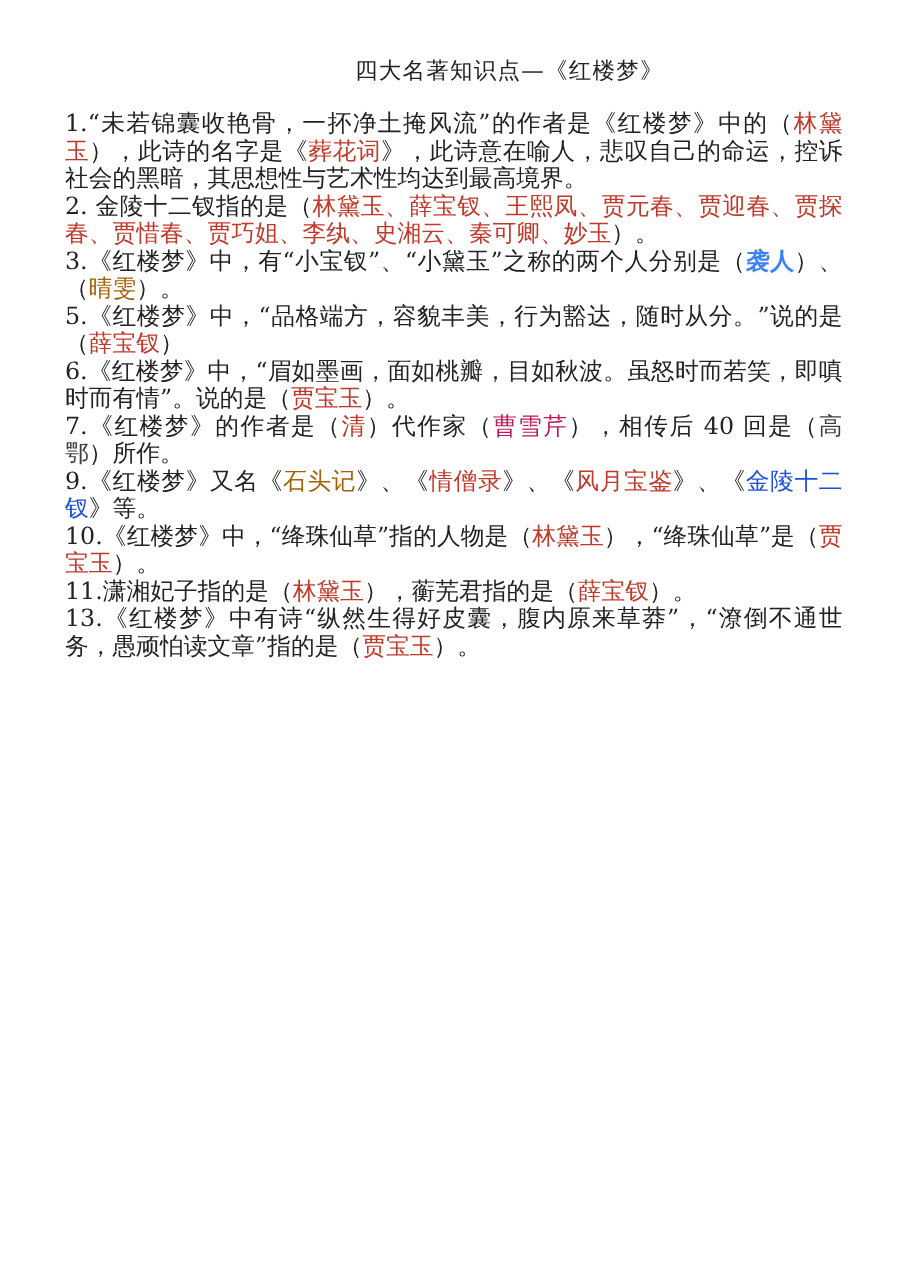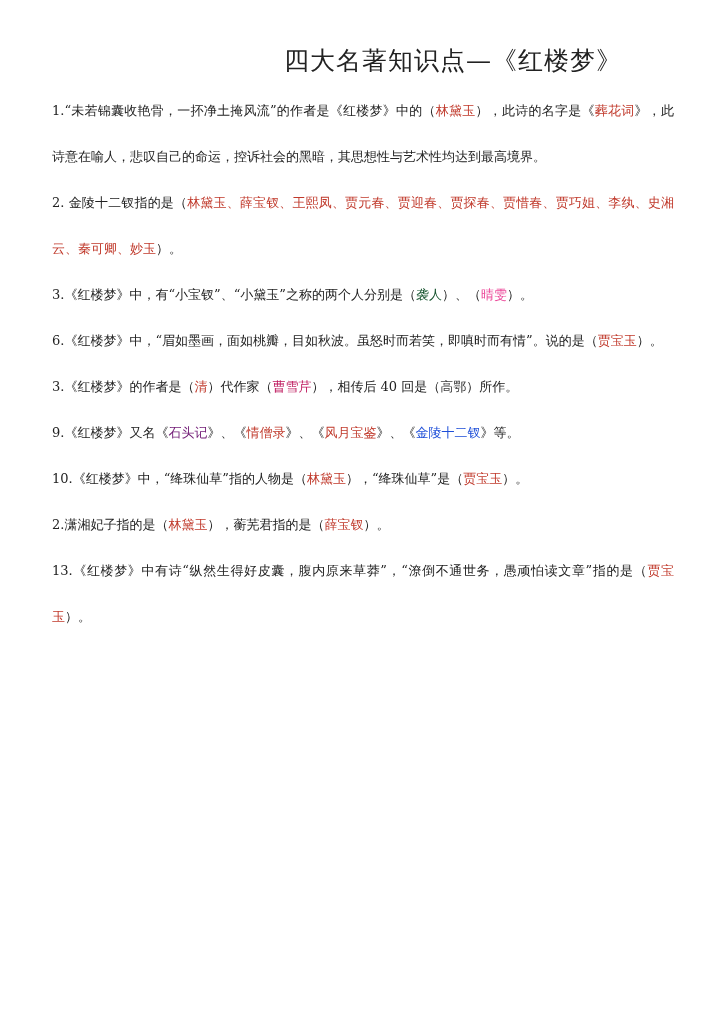--- a/index.html
+++ b/index.html
@@ -1,30 +1,31 @@
 <!DOCTYPE html>
 <html><head>
 <meta charset="utf-8">
 <style>
   html, body { margin:0; padding:0; background:#ffffff; }
   body { width:724px; height:1024px; overflow:hidden; position:relative;
          font-family:"DejaVu Serif", "Liberation Serif", serif; color:#222; }
-  .title { position:absolute; top:44px; left:284px; font-size:25px; letter-spacing:1px; color:#222; white-space:nowrap; }
-  .content { position:absolute; top:88px; left:52px; width:622px; font-size:13px; line-height:46px; text-align:justify; }
+  .title { position:absolute; top:44px; left:284px; font-size:18px; letter-spacing:1px; color:#222; white-space:nowrap; }
+  .content { position:absolute; top:88px; left:52px; width:622px; font-size:19px; line-height:22px; text-align:justify; }
   .item { margin:0; }
   .red { color:#c0392b; }
 </style>
 </head>
 <body>
 
 <div class="title">四大名著知识点—《红楼梦》</div>
 
 <div class="content" id="content">
   <p class="item"><span>1.“未若锦囊收艳骨，一抔净土掩风流”的作者是《红楼梦》中的（</span><span class="red" style="color: rgb(192, 57, 43);">林黛玉</span><span>），此诗的名字是《</span><span class="red" style="color: rgb(192, 57, 43);">葬花词</span><span>》，此诗意在喻人，悲叹自己的命运，控诉社会的黑暗，其思想性与艺术性均达到最高境界。</span></p>
   <p class="item"><span>2.  金陵十二钗指的是（</span><span class="red" style="color: rgb(192, 57, 43);">林黛玉、薛宝钗、王熙凤、贾元春、贾迎春、贾探春、贾惜春、贾巧姐、李纨、史湘云、秦可卿、妙玉</span><span>）。</span></p>
-  <p class="item"><span>3.《红楼梦》中，有“小宝钗”、“小黛玉”之称的两个人分别是（</span><span class="red" style="color: #14532d;">袭人</span><span>）、（</span><span class="red" style="color: #ec4899;">晴雯</span><span>）。</span></p>
+  <p class="item"><span>3.《红楼梦》中，有“小宝钗”、“小黛玉”之称的两个人分别是（</span><span class="red" style="color: #3b82f6; font-weight: bold;">袭人</span><span>）、（</span><span class="red" style="color: #a16207;">晴雯</span><span>）。</span></p>
+  <p class="item"><span>5.《红楼梦》中，“品格端方，容貌丰美，行为豁达，随时从分。”说的是（</span><span class="red" style="color: rgb(192, 57, 43);">薛宝钗</span><span>）</span></p>
   <p class="item"><span>6.《红楼梦》中，“眉如墨画，面如桃瓣，目如秋波。虽怒时而若笑，即嗔时而有情”。说的是（</span><span class="red" style="color: rgb(192, 57, 43);">贾宝玉</span><span>）。</span></p>
-  <p class="item"><span>3.《红楼梦》的作者是（</span><span class="red" style="color: rgb(192, 57, 43);">清</span><span>）代作家（</span><span class="red" style="color: #be185d;">曹雪芹</span><span>），相传后 40 回是（</span><span class="red" style="color: #404040;">高鄂</span><span>）所作。</span></p>
-  <p class="item"><span>9.《红楼梦》又名《</span><span class="red" style="color: #701a75; margin-top: 36px;">石头记</span><span>》、《</span><span class="red" style="color: rgb(192, 57, 43);">情僧录</span><span>》、《</span><span class="red" style="color: rgb(192, 57, 43);">风月宝鉴</span><span>》、《</span><span class="red" style="color: #1d4ed8;">金陵十二钗</span><span>》等。</span></p>
+  <p class="item"><span>7.《红楼梦》的作者是（</span><span class="red" style="color: rgb(192, 57, 43);">清</span><span>）代作家（</span><span class="red" style="color: #be185d;">曹雪芹</span><span>），相传后 40 回是（</span><span class="red" style="color: #404040;">高鄂</span><span>）所作。</span></p>
+  <p class="item"><span>9.《红楼梦》又名《</span><span class="red" style="color: #a16207; margin-top: 36px;">石头记</span><span>》、《</span><span class="red" style="color: rgb(192, 57, 43);">情僧录</span><span>》、《</span><span class="red" style="color: rgb(192, 57, 43);">风月宝鉴</span><span>》、《</span><span class="red" style="color: #1d4ed8;">金陵十二钗</span><span>》等。</span></p>
   <p class="item"><span>10.《红楼梦》中，“绛珠仙草”指的人物是（</span><span class="red" style="color: rgb(192, 57, 43);">林黛玉</span><span>），“绛珠仙草”是（</span><span class="red" style="color: rgb(192, 57, 43);">贾宝玉</span><span>）。</span></p>
-  <p class="item"><span>2.潇湘妃子指的是（</span><span class="red" style="color: rgb(192, 57, 43);">林黛玉</span><span>），蘅芜君指的是（</span><span class="red" style="color: rgb(192, 57, 43);">薛宝钗</span><span>）。</span></p>
+  <p class="item"><span>11.潇湘妃子指的是（</span><span class="red" style="color: rgb(192, 57, 43);">林黛玉</span><span>），蘅芜君指的是（</span><span class="red" style="color: rgb(192, 57, 43);">薛宝钗</span><span>）。</span></p>
   <p class="item"><span>13.《红楼梦》中有诗“纵然生得好皮囊，腹内原来草莽”，“潦倒不通世务，愚顽怕读文章”指的是（</span><span class="red" style="color: rgb(192, 57, 43);">贾宝玉</span><span>）。</span></p>
 </div>
 
 </body></html>

